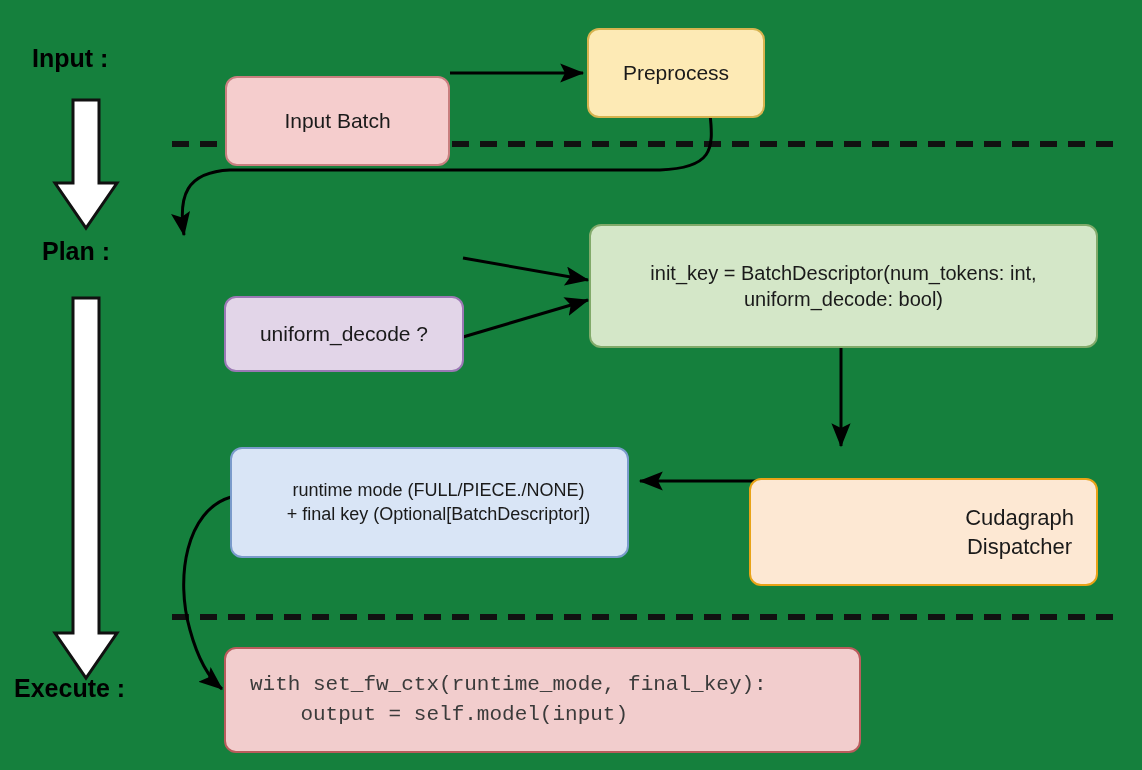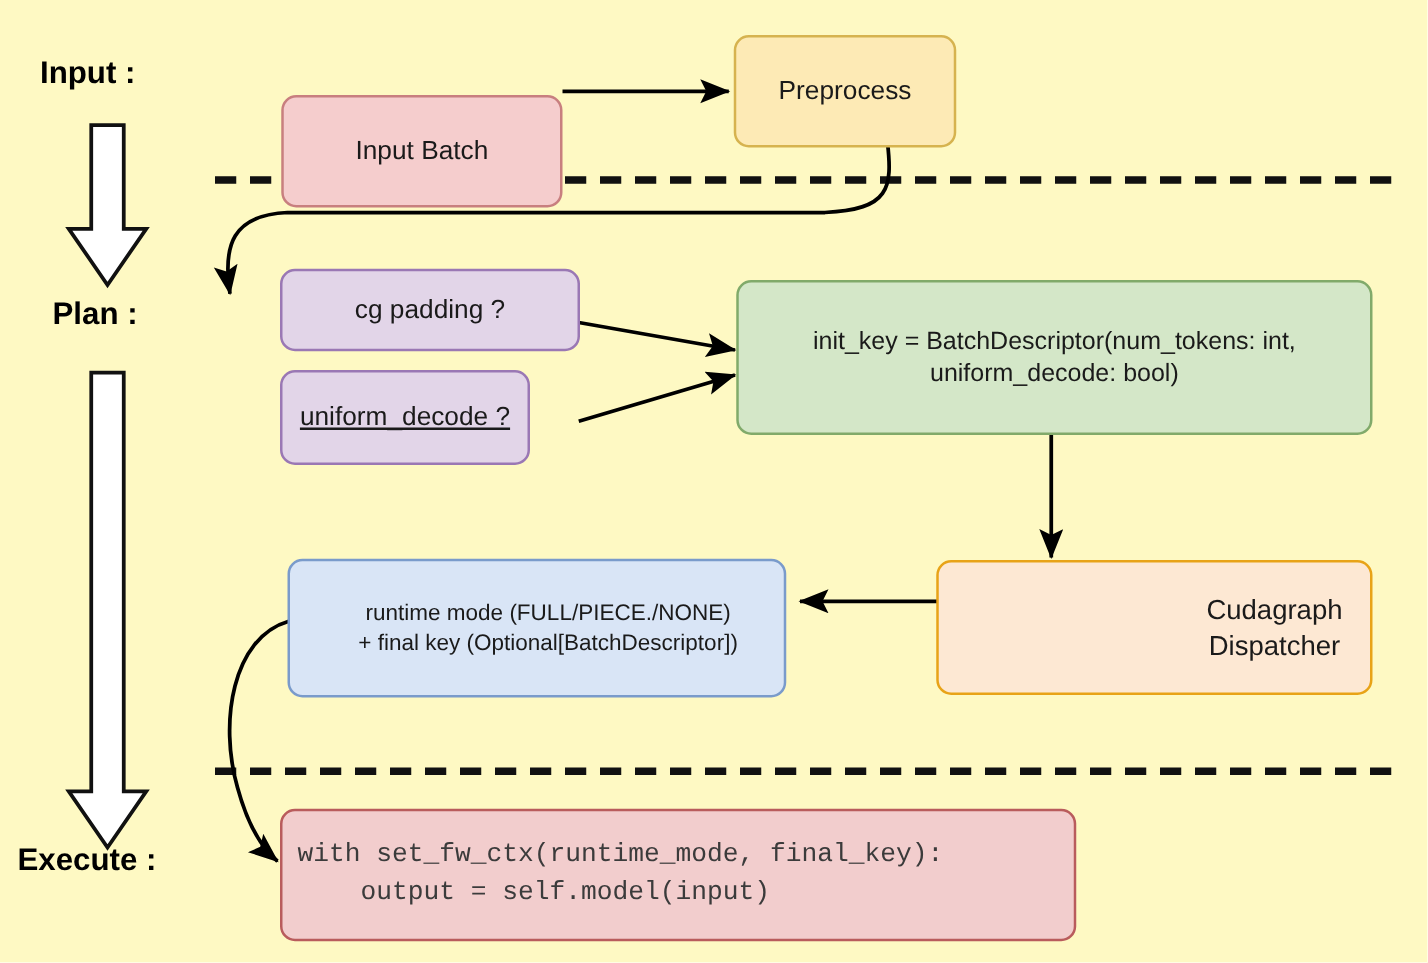--- a/index.html
+++ b/index.html
@@ -4,21 +4,21 @@
 <style>
   html, body {
     margin: 0;
     padding: 0;
     background: #ffffff;
   }
   #canvas {
     position: relative;
     width: 1142px;
     height: 770px;
-    background: #fef9c3;
+    background: #15803d;
     overflow: hidden;
     font-family: "Liberation Sans", sans-serif;
   }
   #svg-layer {
     position: absolute;
     left: 0;
     top: 0;
     width: 1142px;
     height: 770px;
   }
@@ -73,35 +73,36 @@
     font-size: 18px;
     padding-left: 28px;
   }
   .node-dispatcher-outer {
     background: #fde8d3;
     border-color: #e8a317;
     align-items: center;
     justify-content: flex-end;
     padding-right: 22px;
     font-size: 22px;
+    margin-top: 30px;
   }
   .node-dispatch-inner {
     background: #fcd5bc;
     border-color: #e8a317;
     font-size: 19px;
   }
   .node-code {
     background: #f2cdcd;
     border-color: #b95c5c;
     font-family: "Liberation Mono", "DejaVu Sans Mono", monospace;
     font-size: 21px;
     color: #3b3b3b;
     justify-content: flex-start;
     text-align: left;
-    padding-left: 12px;
+    padding-left: 24px;
     line-height: 1.45;
     white-space: pre;
   }
 </style>
 </head>
 <body>
 
 <div id="canvas">
 
   <svg id="svg-layer" viewBox="0 0 1142 770">
@@ -136,23 +137,22 @@
   <div class="stage-label" style="left:32px; top:44px;">Input :</div>
 
   <div class="stage-label" style="left:42px; top:237px;">Plan :</div>
 
   <div class="stage-label" style="left:14px; top:674px;">Execute :</div>
 
   <div class="node node-input-batch" style="left:225px; top:28px; width:225px; height:90px;margin-top:48px;">Input Batch</div>
 
   <div class="node node-preprocess" style="left:587px; top:28px; width:178px; height:90px;">Preprocess</div>
 
-  <div class="node node-purple" style="left:224px; top:215px; width:240px; height:66px;">cg padding ?</div>
 
-  <div class="node node-purple" style="left:224px; top:296px; width:200px; height:76px;text-decoration:underline;">uniform_decode ?</div>
+  <div class="node node-purple" style="left:224px; top:296px; width:240px; height:76px;">uniform_decode ?</div>
 
   <div class="node node-green" style="left:589px; top:224px; width:509px; height:124px;text-align:center;">init_key = BatchDescriptor(num_tokens: int,
 uniform_decode: bool)</div>
 
   <div class="node node-dispatcher-outer" style="left:749px; top:448px; width:349px; height:108px;">Cudagraph
 Dispatcher</div>
 
 
   <div class="node node-blue" style="left:230px; top:447px; width:399px; height:111px;">runtime mode (FULL/PIECE./NONE)
 + final key (Optional[BatchDescriptor])</div>

